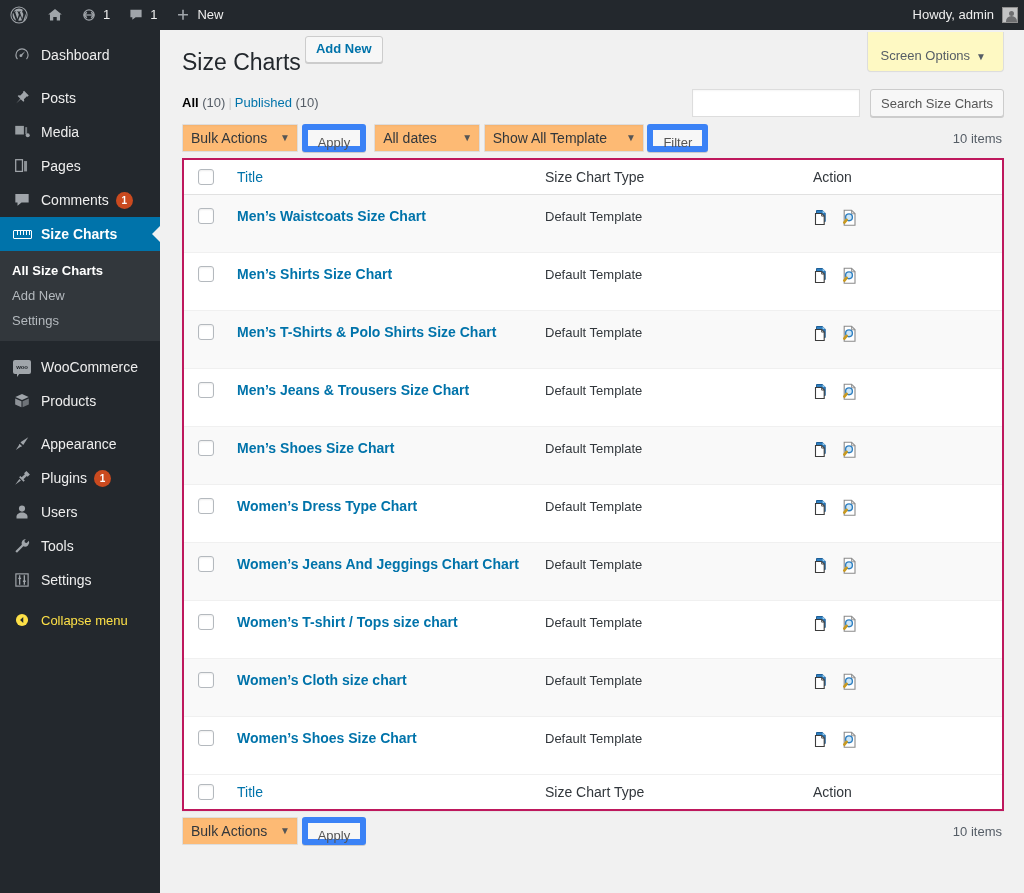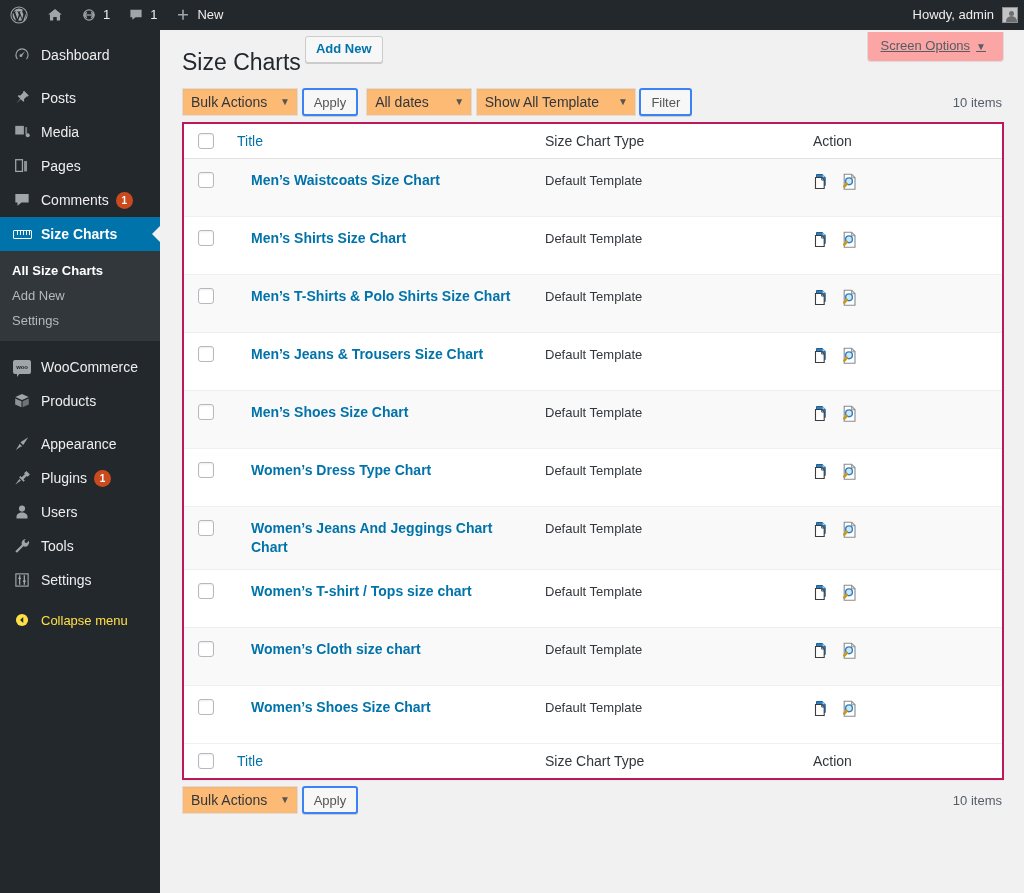--- a/index.html
+++ b/index.html
@@ -173,31 +173,30 @@
   #wpbody {
     position: absolute; top: 30px; left: 160px;
     width: 864px; height: 863px;
     background: #f1f1f1;
     overflow: hidden;
   }
   #screen-meta-links {
     position: absolute; right: 20px; top: 2px;
   }
   #screen-options-btn {
-    background: #fca5a5;
+    background: #fef9c3;
     border: 1px solid #ddd;
     border-top: none;
     border-radius: 0 0 4px 4px;
-    padding: 5px 17px 5px 12px;
+    padding: 15px 17px 5px 12px;
     font-size: 13px;
     color: #555d66;
     cursor: pointer;
     box-shadow: 0 1px 1px -1px rgba(0,0,0,.1);
     line-height: 18px;
-    text-decoration: underline;
   }
   #screen-options-btn .caret { font-size: 10px; margin-left: 6px; }
 
   .wrap { padding: 9px 20px 0 22px; position: relative; }
 
   h1.page-title {
     display: inline-block;
     font-size: 23px;
     font-weight: 400;
     color: #23282d;
@@ -306,21 +305,21 @@
   .wp-select .arrow {
     position: absolute; right: 7px; top: 0;
     font-size: 10px; color: #555;
     line-height: 26px;
   }
   .wp-select.w-dates { min-width: 106px; }
   .wp-select.w-tpl { min-width: 160px; }
   .wp-button {
     height: 28px;
     background: #f7f7f7;
-    border: 2px solid #3b82f6;
+    border: 6px solid #3b82f6;
     border-radius: 3px;
     color: #555;
     font-size: 13px;
     padding: 0 10px;
     cursor: pointer;
     vertical-align: top;
     line-height: 26px;
     display: inline-block;
     box-shadow: 0 1px 0 #ccc;
   }
@@ -371,21 +370,20 @@
   table.wp-list-table tbody tr:nth-child(even) { background: #fff; }
 
   .row-title {
     color: #0073aa;
     font-weight: 700;
     font-size: 14px;
     line-height: 1.35;
     cursor: pointer;
     text-decoration: none;
     display: inline-block;
-    margin-left: 14px;
   }
   .type-text {
     color: #32373c;
     font-size: 13px;
     line-height: 1.4;
     padding-top: 1px;
     display: inline-block;
   }
 
   .cbx {
@@ -617,20 +615,30 @@
   <div id="screen-meta-links">
     <div id="screen-options-btn">
       <span>Screen Options</span><span class="caret">▼</span>
     </div>
   </div>
 
   <div class="wrap">
 
     <h1 class="page-title">Size Charts</h1><span class="page-title-action">Add New</span>
 
+    <div class="clearfix">
+      <ul class="subsubsub">
+        <li class="current"><a>All</a> <span class="count">(10)</span><span class="divider">|</span></li><li><a>Published</a> <span class="count">(10)</span></li>
+      </ul>
+
+      <div class="search-box">
+        <input id="size-chart-search-input" type="text" placeholder="" style="">
+        <button id="search-submit">Search Size Charts</button>
+      </div>
+    </div>
 
     <div class="tablenav top clearfix">
       <div class="alignleft">
         <span class="wp-select"><span>Bulk Actions</span><span class="arrow">▼</span></span>
         <span class="wp-button">Apply</span>
       </div>
       <div class="alignleft">
         <span class="wp-select w-dates"><span>All dates</span><span class="arrow">▼</span></span>
         <span class="wp-select w-tpl"><span>Show All Template</span><span class="arrow">▼</span></span>
         <span class="wp-button">Filter</span>

